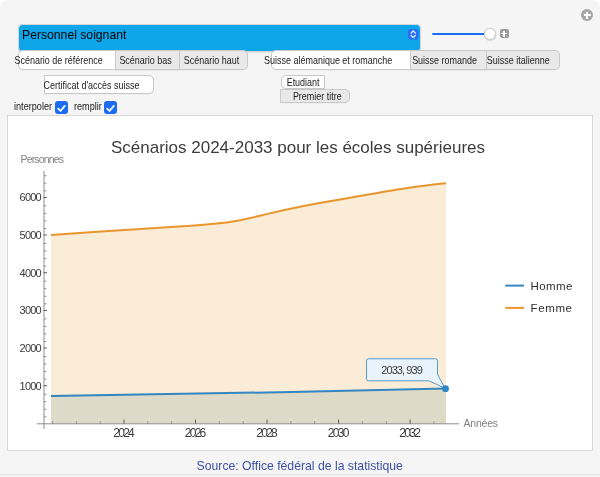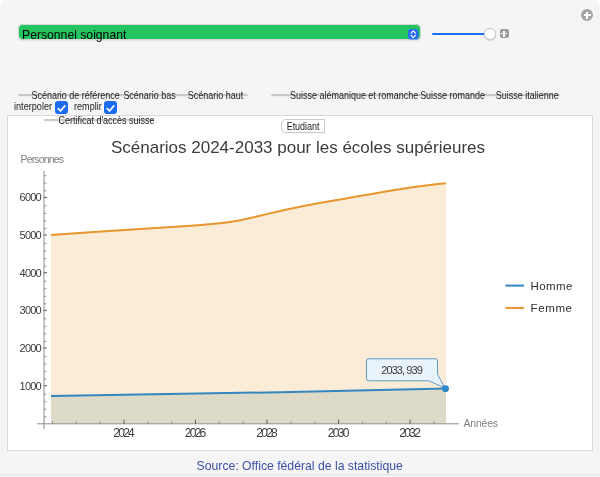--- a/index.html
+++ b/index.html
@@ -4,32 +4,32 @@
 <style>
   html,body{margin:0;padding:0;}
   body{width:600px;height:477px;position:relative;overflow:hidden;background:#fff;
        font-family:"Liberation Sans", sans-serif;}
   .panel{position:absolute;left:0;top:0;width:600px;height:474px;background:#f5f5f6;
          border-radius:8px 8px 0 0;}
   .footband{position:absolute;left:0;top:474px;width:600px;height:3px;background:#f2f2f3;border-top:1px solid #e5e5e5;box-sizing:border-box;}
   .plusTR{position:absolute;left:581px;top:9px;width:12px;height:12px;border-radius:50%;background:#a6a6a6;}
   .plusTR:before{content:"";position:absolute;left:2.5px;top:5.25px;width:7px;height:1.6px;background:#fff;}
   .plusTR:after{content:"";position:absolute;left:5.25px;top:2.5px;width:1.6px;height:7px;background:#fff;}
-  .dropdown{position:absolute;left:18px;top:23.5px;width:403px;height:16px;background:#22c55e;
+  .dropdown{position:absolute;left:18px;top:23.5px;width:403px;height:28px;background:#0ea5e9;
             border:1px solid #d6d6d6;border-radius:4.5px;box-sizing:border-box;box-shadow:0 0.5px 1px rgba(0,0,0,0.08);}
   .dropdown .txt{position:absolute;left:3px;top:0;line-height:21px;font-size:12.2px;color:#000;white-space:nowrap;}
   .slider{position:absolute;left:432px;top:32.5px;width:59px;height:2px;background:#1b6ef3;border-radius:1px;}
   .thumb{position:absolute;left:484px;top:27.5px;width:12px;height:12px;border-radius:50%;background:#fff;
          border:0.5px solid #cfcfcf;box-shadow:0 0.5px 1.5px rgba(0,0,0,0.25);box-sizing:border-box;}
   .stepper{position:absolute;left:499.5px;top:29px;width:9px;height:9px;background:#9b9b9b;border-radius:2px;}
   .stepper:before{content:"";position:absolute;left:1.5px;top:3.75px;width:6px;height:1.5px;background:#fff;}
   .stepper:after{content:"";position:absolute;left:3.75px;top:1.5px;width:1.5px;height:6px;background:#fff;}
   .grp{position:absolute;display:flex;}
   .grp .b{box-sizing:border-box;border:1px solid #c9c9c9;background:#e9e9ea;color:#1d1d1f;box-shadow:0 0.5px 0.5px rgba(0,0,0,0.06);
-          font-size:11.5px;display:flex;align-items:center;justify-content:flex-start;white-space:nowrap;margin-top:44px;}
+          font-size:11.5px;display:flex;align-items:center;justify-content:flex-end;white-space:nowrap;}
   .grp .b + .b{margin-left:-1px;}
   .grp .b:first-child{border-radius:5px 0 0 5px;}
   .grp .b:last-child{border-radius:0 5px 5px 0;}
   .grp .b.sel{background:#fff;z-index:2;}
   .grp .b span{display:inline-block;transform:scaleX(0.78);transform-origin:center;}
   .cbrow{position:absolute;left:14px;top:99px;height:16px;font-size:11px;color:#1d1d1f;}
   .cbrow span{display:inline-block;transform:scaleX(0.83);transform-origin:left;}
   .cb{position:absolute;width:13px;height:13px;border-radius:3px;background:#1c6cf2;top:100.5px;}
   .chart{position:absolute;left:7px;top:115px;width:586px;height:336px;background:#fff;
          border:1px solid #d9d9d9;box-sizing:border-box;}

